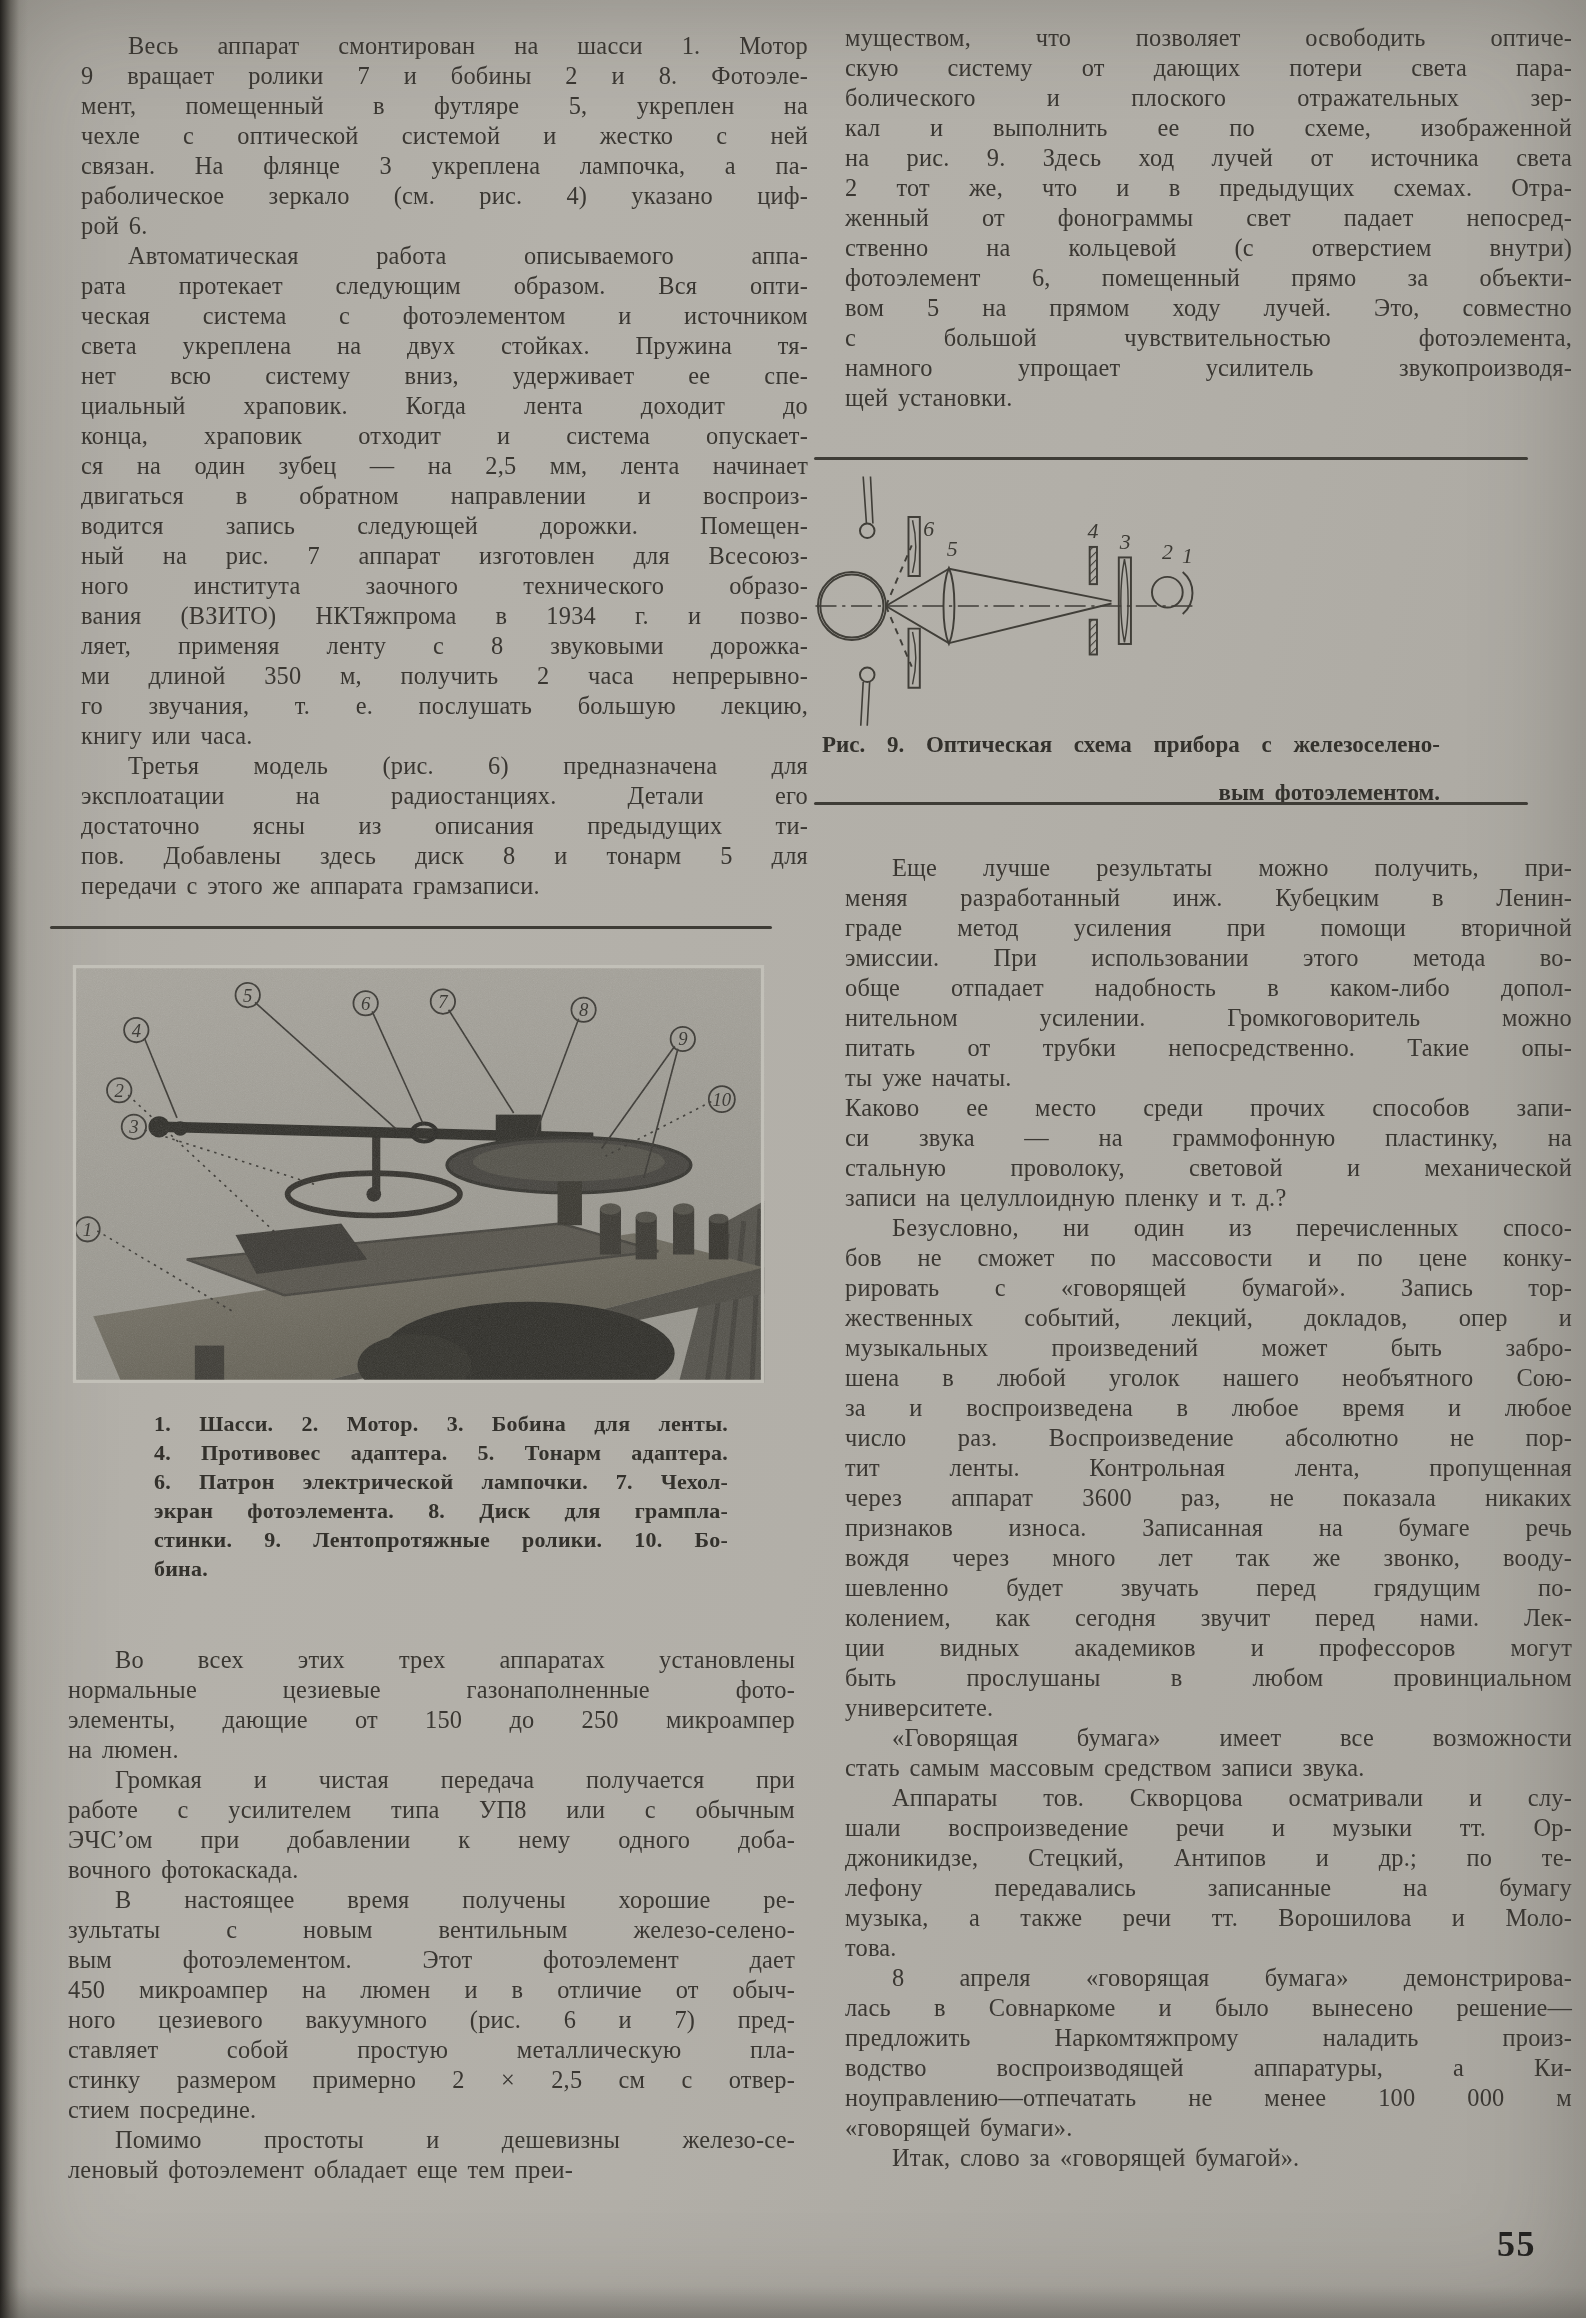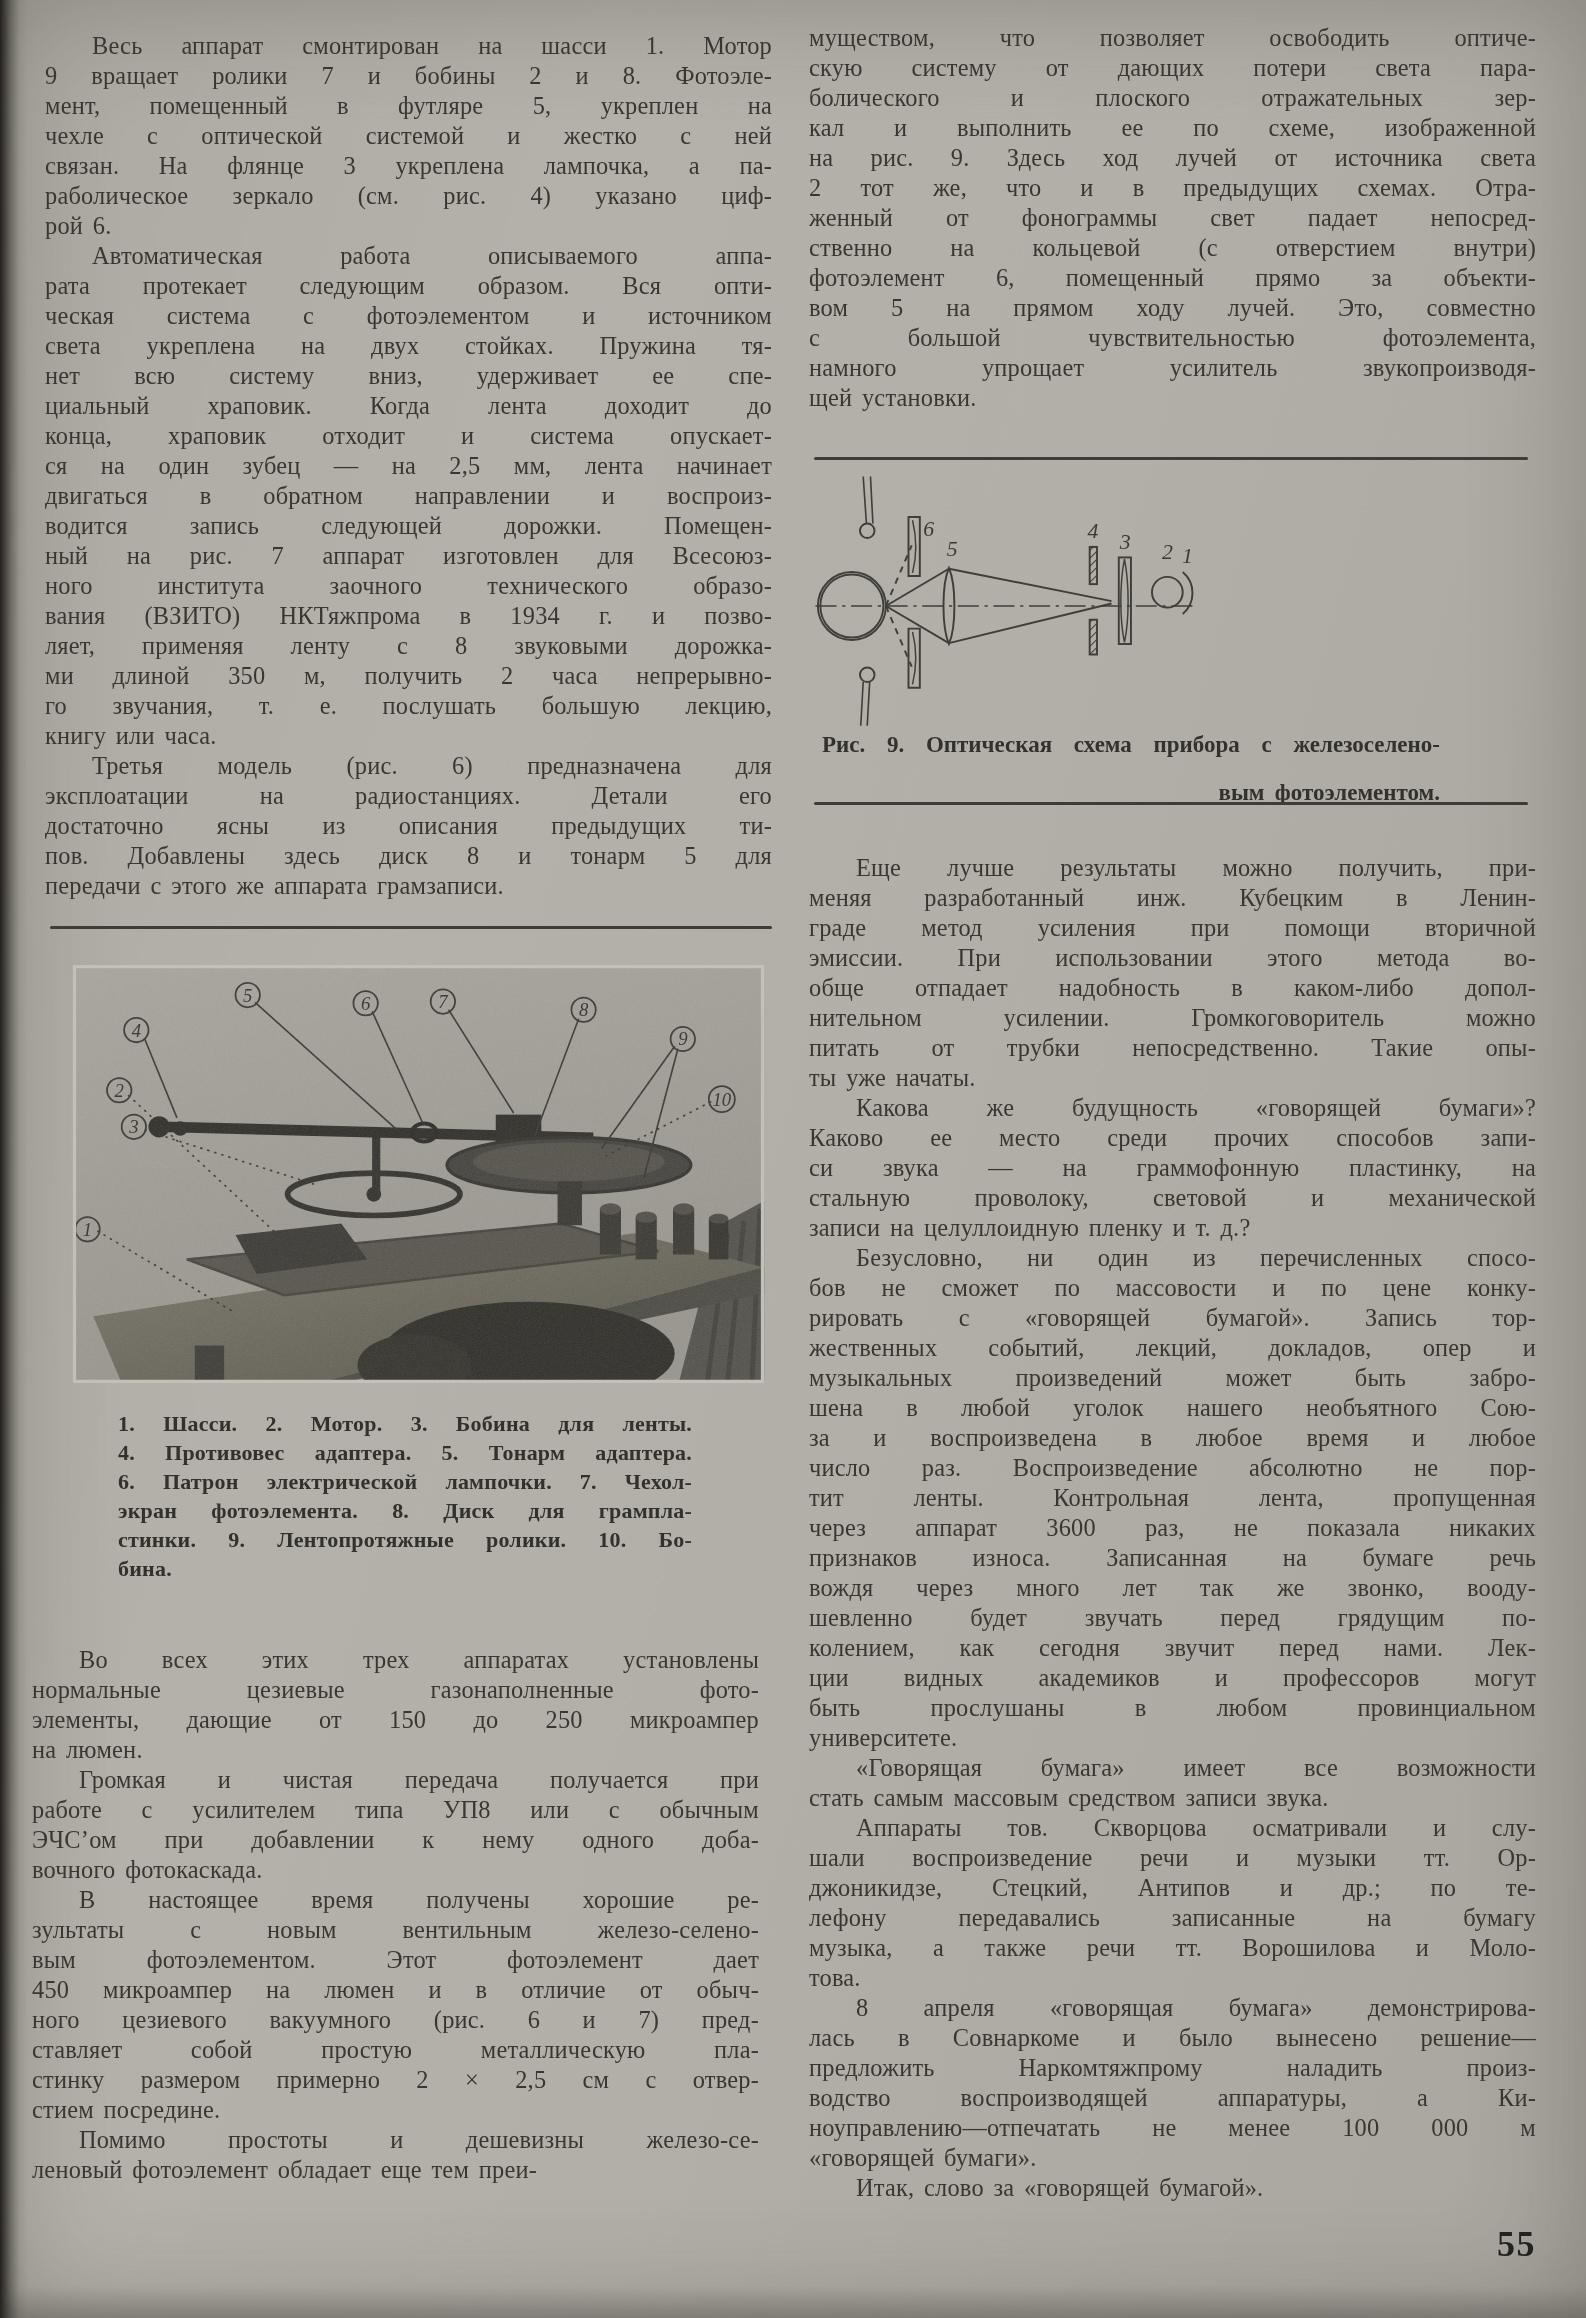--- a/index.html
+++ b/index.html
@@ -7,21 +7,21 @@
     position:relative;width:1586px;height:2319px;overflow:hidden;
     background:linear-gradient(105deg,#adaaa3 0%,#b4b1aa 28%,#b2afa8 55%,#a9a69f 100%);
     box-shadow:inset 0 0 114px rgba(52,50,45,.32);
     font-family:"Liberation Serif","DejaVu Serif",serif;
     color:#3a3732;
   }
   .gutter{position:absolute;left:0;top:0;width:28px;height:100%;
     background:linear-gradient(to right,rgba(25,23,20,.92),rgba(58,55,49,.5) 38%,rgba(110,107,99,.22) 68%,rgba(0,0,0,0));}
   .bottomshade{position:absolute;left:0;bottom:0;width:100%;height:33px;
     background:linear-gradient(to bottom,rgba(0,0,0,0),rgba(48,46,41,.28));}
-  .textblock{position:absolute;font-size:24.4px;line-height:30px;word-spacing:.14em;letter-spacing:0.2px;}
+  .textblock{position:absolute;font-size:24.4px;line-height:30px;word-spacing:.14em;letter-spacing:0.2px;margin-left:36px;}
   .para{margin:0;}
   .line{text-align:justify;text-align-last:justify;white-space:nowrap;}
   .line.last{text-align-last:left;white-space:normal;}
   .line.ind{padding-left:47px;}
   .caption{font-weight:bold;font-size:22px;line-height:29px;color:#33312c;word-spacing:.16em;}
   .hrule{position:absolute;height:3.3px;background:#3e3c36;border-radius:1.6px;}
   .figcap{position:absolute;font-weight:bold;font-size:23px;line-height:28px;color:#33312c;word-spacing:.2em;}
   .figcap-line.jl{text-align:justify;text-align-last:justify;}
   .figcap-line.c{text-align:right;margin-top:20px;}
   .pagenum{position:absolute;font-size:36px;font-weight:bold;color:#232220;letter-spacing:1.6px;}
@@ -307,21 +307,20 @@
         <div class="line ind">Еще лучше результаты можно получить, при-</div>
         <div class="line">меняя разработанный инж. Кубецким в Ленин-</div>
         <div class="line">граде метод усиления при помощи вторичной</div>
         <div class="line">эмиссии. При использовании этого метода во-</div>
         <div class="line">обще отпадает надобность в каком-либо допол-</div>
         <div class="line">нительном усилении. Громкоговоритель можно</div>
         <div class="line">питать от трубки непосредственно. Такие опы-</div>
         <div class="line last">ты уже начаты.</div>
       </div>
       <div class="para">
-        <div class="line ind">Какова же будущность «говорящей бумаги»?</div>
         <div class="line">Каково ее место среди прочих способов запи-</div>
         <div class="line">си звука — на граммофонную пластинку, на</div>
         <div class="line">стальную проволоку, световой и механической</div>
         <div class="line last">записи на целуллоидную пленку и т. д.?</div>
       </div>
       <div class="para">
         <div class="line ind">Безусловно, ни один из перечисленных спосо-</div>
         <div class="line">бов не сможет по массовости и по цене конку-</div>
         <div class="line">рировать с «говорящей бумагой». Запись тор-</div>
         <div class="line">жественных событий, лекций, докладов, опер и</div>

